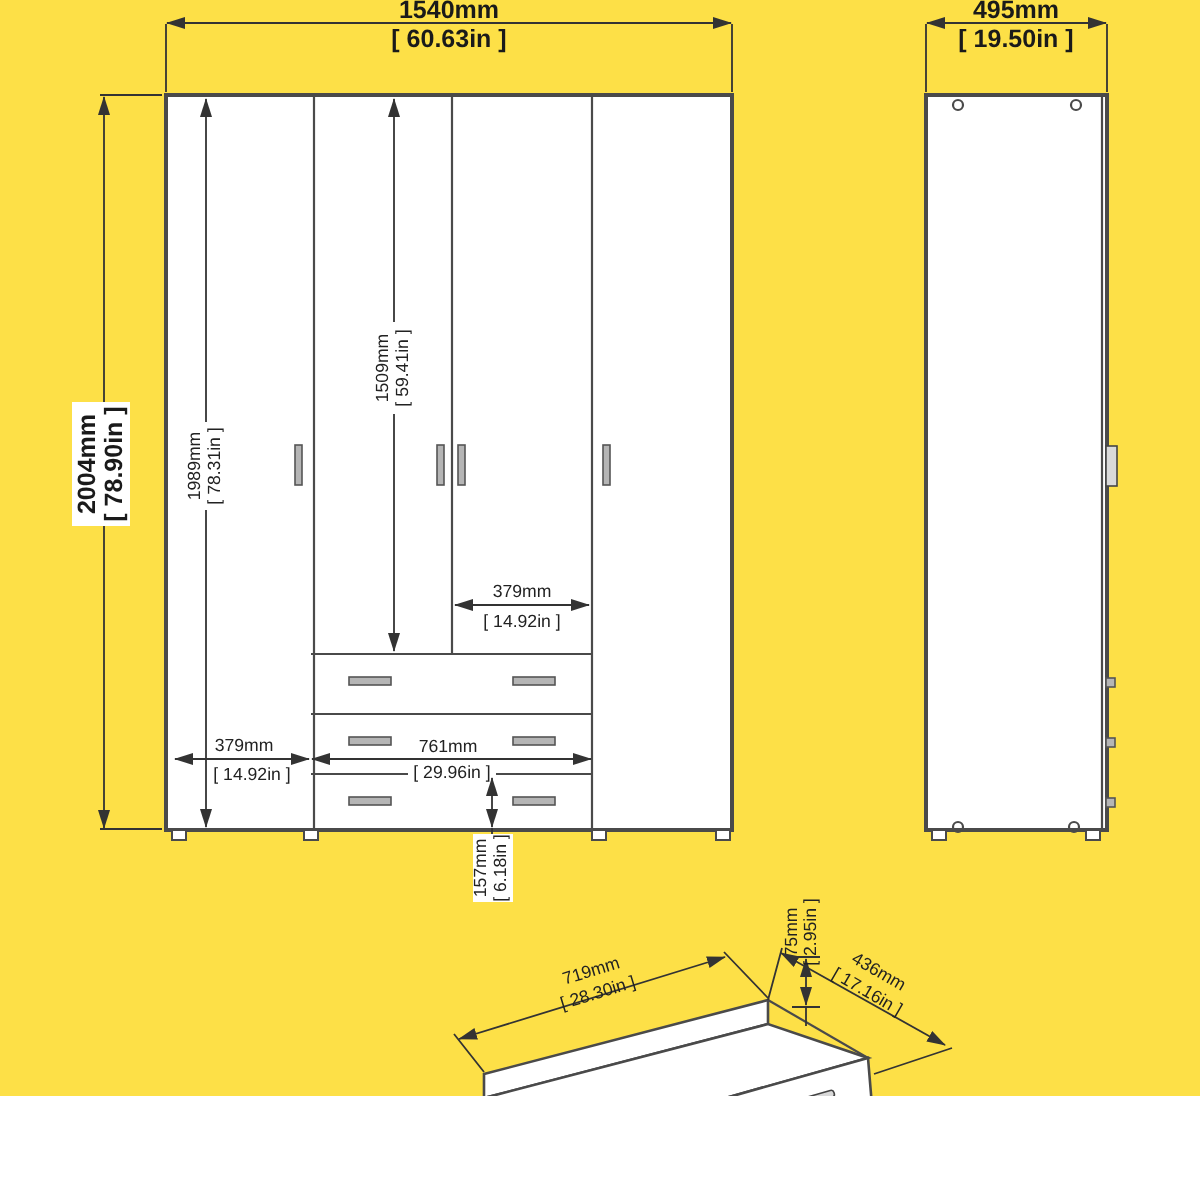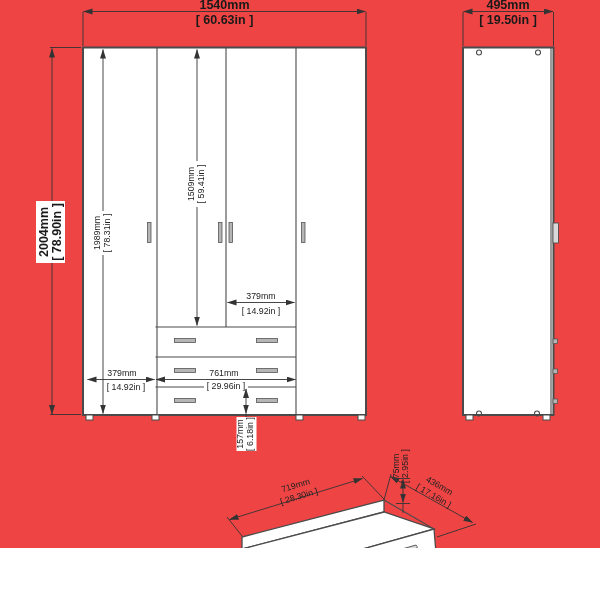--- a/index.html
+++ b/index.html
@@ -1,16 +1,16 @@
 <!DOCTYPE html>
 <html><head>
 <meta charset="utf-8">
 <style>
   html,body{margin:0;padding:0;background:#fff;}
-  .canvas{position:relative;width:600px;height:548px;background:#ef4444;overflow:hidden;}
+  .canvas{position:relative;width:600px;height:548px;background:#fde047;overflow:hidden;}
   svg{position:absolute;left:0;top:0;}
   text{font-family:"Liberation Sans", sans-serif;fill:#1a1a1a;}
   .dim-lg{font-size:12.5px;font-weight:bold;}
   .dim-sm{font-size:8.8px;font-weight:normal;fill:#222;}
   .qty{font-size:17px;font-weight:bold;}
   .furn{stroke:#4a4a4a;stroke-width:2;fill:#ffffff;}
   .furn1{stroke:#4a4a4a;stroke-width:1.1;fill:none;}
   .furn13{stroke:#4a4a4a;stroke-width:1.3;fill:#ffffff;}
   .dim{stroke:#333;stroke-width:0.9;fill:none;}
   .handle{fill:#b5b5b5;stroke:#555;stroke-width:0.8;}

